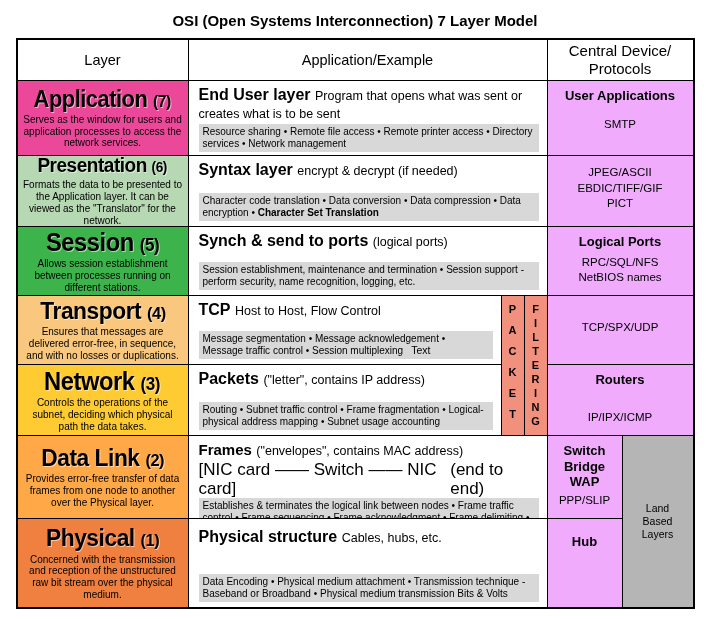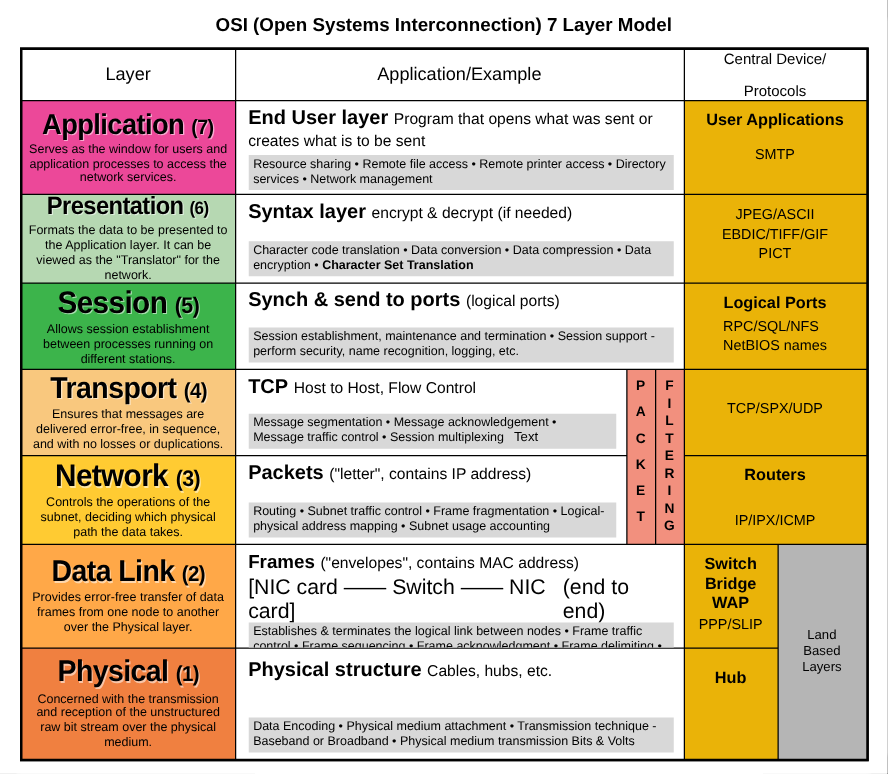--- a/index.html
+++ b/index.html
@@ -27,21 +27,21 @@
     border: 2px solid #000;
   }
   .cell { background: #fff; overflow: hidden; }
 
   
   .hdr {
     display: flex; flex-direction: column;
     align-items: center; justify-content: center;
     font-size: 14.5px; text-align: center;
   }
-  .hdr.small { font-size: 12px; line-height: 1.2; justify-content: space-between; }
+  .hdr.small { font-size: 15px; line-height: 1.2; }
 
   
   .layer-cell {
     display: flex; flex-direction: column;
     align-items: center; justify-content: center;
     text-align: center; padding: 2px 5px;
   }
   .layer-title {
     font-weight: bold;
     line-height: 1.05;
@@ -76,22 +76,22 @@
     margin-top: auto;
     font-size: 10px; line-height: 1.22;
     padding: 2px 4px;
     position: relative;
   }
   .text-artifact { position: absolute; right: 62px; bottom: 2px; font-size: 10.5px; }
 
   
   .proto-cell {
     display: flex; flex-direction: column;
-    align-items: center; text-align: left;
-    padding: 7px 2px 5px 2px; background: #eab308;
+    align-items: center; text-align: center;
+    padding: 7px 2px 5px 2px; background: #f0abfc;
   }
   .proto-cell.center { justify-content: center; padding-top: 0; }
   .dev { font-weight: bold; font-size: 13px; line-height: 1.2; }
   .prot { font-size: 11.5px; line-height: 1.35; }
   .sp { margin-top: 13px; }
   .push { margin-top: auto; margin-bottom: 4px; }
 
   
   .strip {
     display: flex; align-items: center; justify-content: center;

